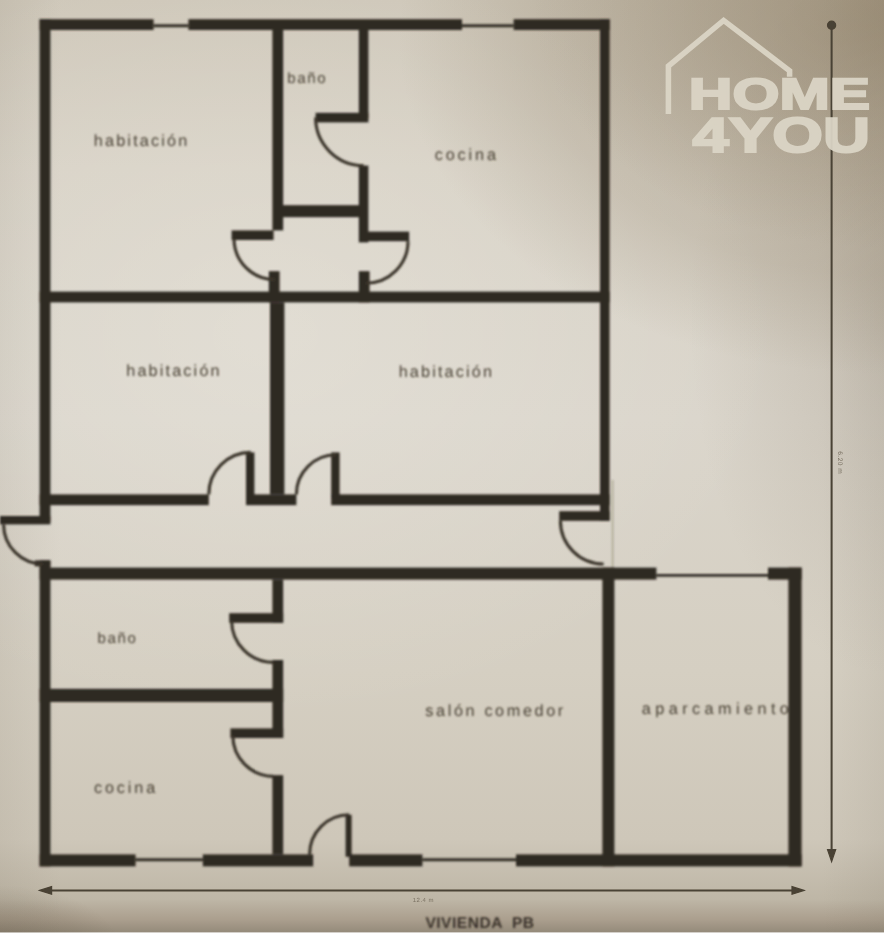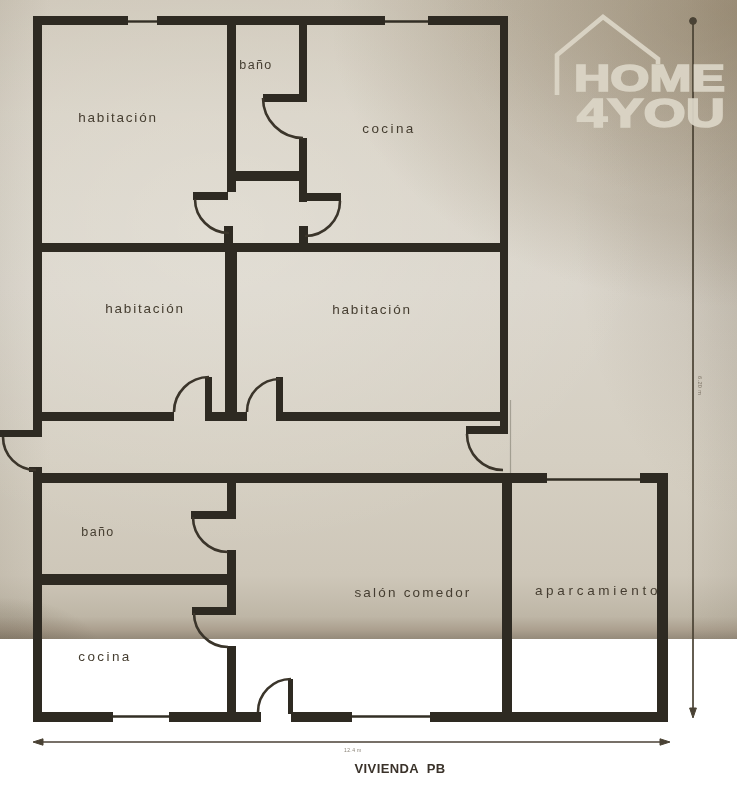--- a/index.html
+++ b/index.html
@@ -1,17 +1,17 @@
 <!DOCTYPE html>
 <html><head>
 <meta charset="utf-8">
 <style>
   html,body{margin:0;padding:0;}
   body{width:737px;height:787px;overflow:hidden;font-family:"Liberation Sans",sans-serif;}
-  #paper{position:relative;width:737px;height:639px;
+  #paper{position:relative;width:737px;height:777px;
     background:
       radial-gradient(ellipse 130px 70px at 0% 102%, rgba(100,88,70,0.38), rgba(100,88,70,0.14) 55%, rgba(100,88,70,0) 78%),
       radial-gradient(ellipse 300px 200px at 101% 1%, rgba(128,111,84,0.42), rgba(128,111,84,0) 100%),
       radial-gradient(ellipse 520px 360px at 100% 4%, rgba(132,116,90,0.38), rgba(132,116,90,0.20) 55%, rgba(132,116,90,0) 78%),
       radial-gradient(ellipse 620px 460px at 30% 36%, rgba(255,255,248,0.22), rgba(255,255,248,0) 70%),
       radial-gradient(ellipse 170px 300px at 101% 34%, rgba(122,108,88,0.22), rgba(122,108,88,0) 100%),
       linear-gradient(90deg, rgba(112,102,85,0.10), rgba(112,102,85,0) 7%, rgba(112,102,85,0) 93%, rgba(112,102,85,0.10)),
       linear-gradient(180deg, #cfc8ba 0%, #d7d1c5 18%, #dad5cb 45%, #d5cfc2 72%, #cec7b9 90%, #beb6a6 96.5%, #ab9f8e 98.6%, #948a7a 100%);
   }
   svg{position:absolute;left:0;top:0;}

